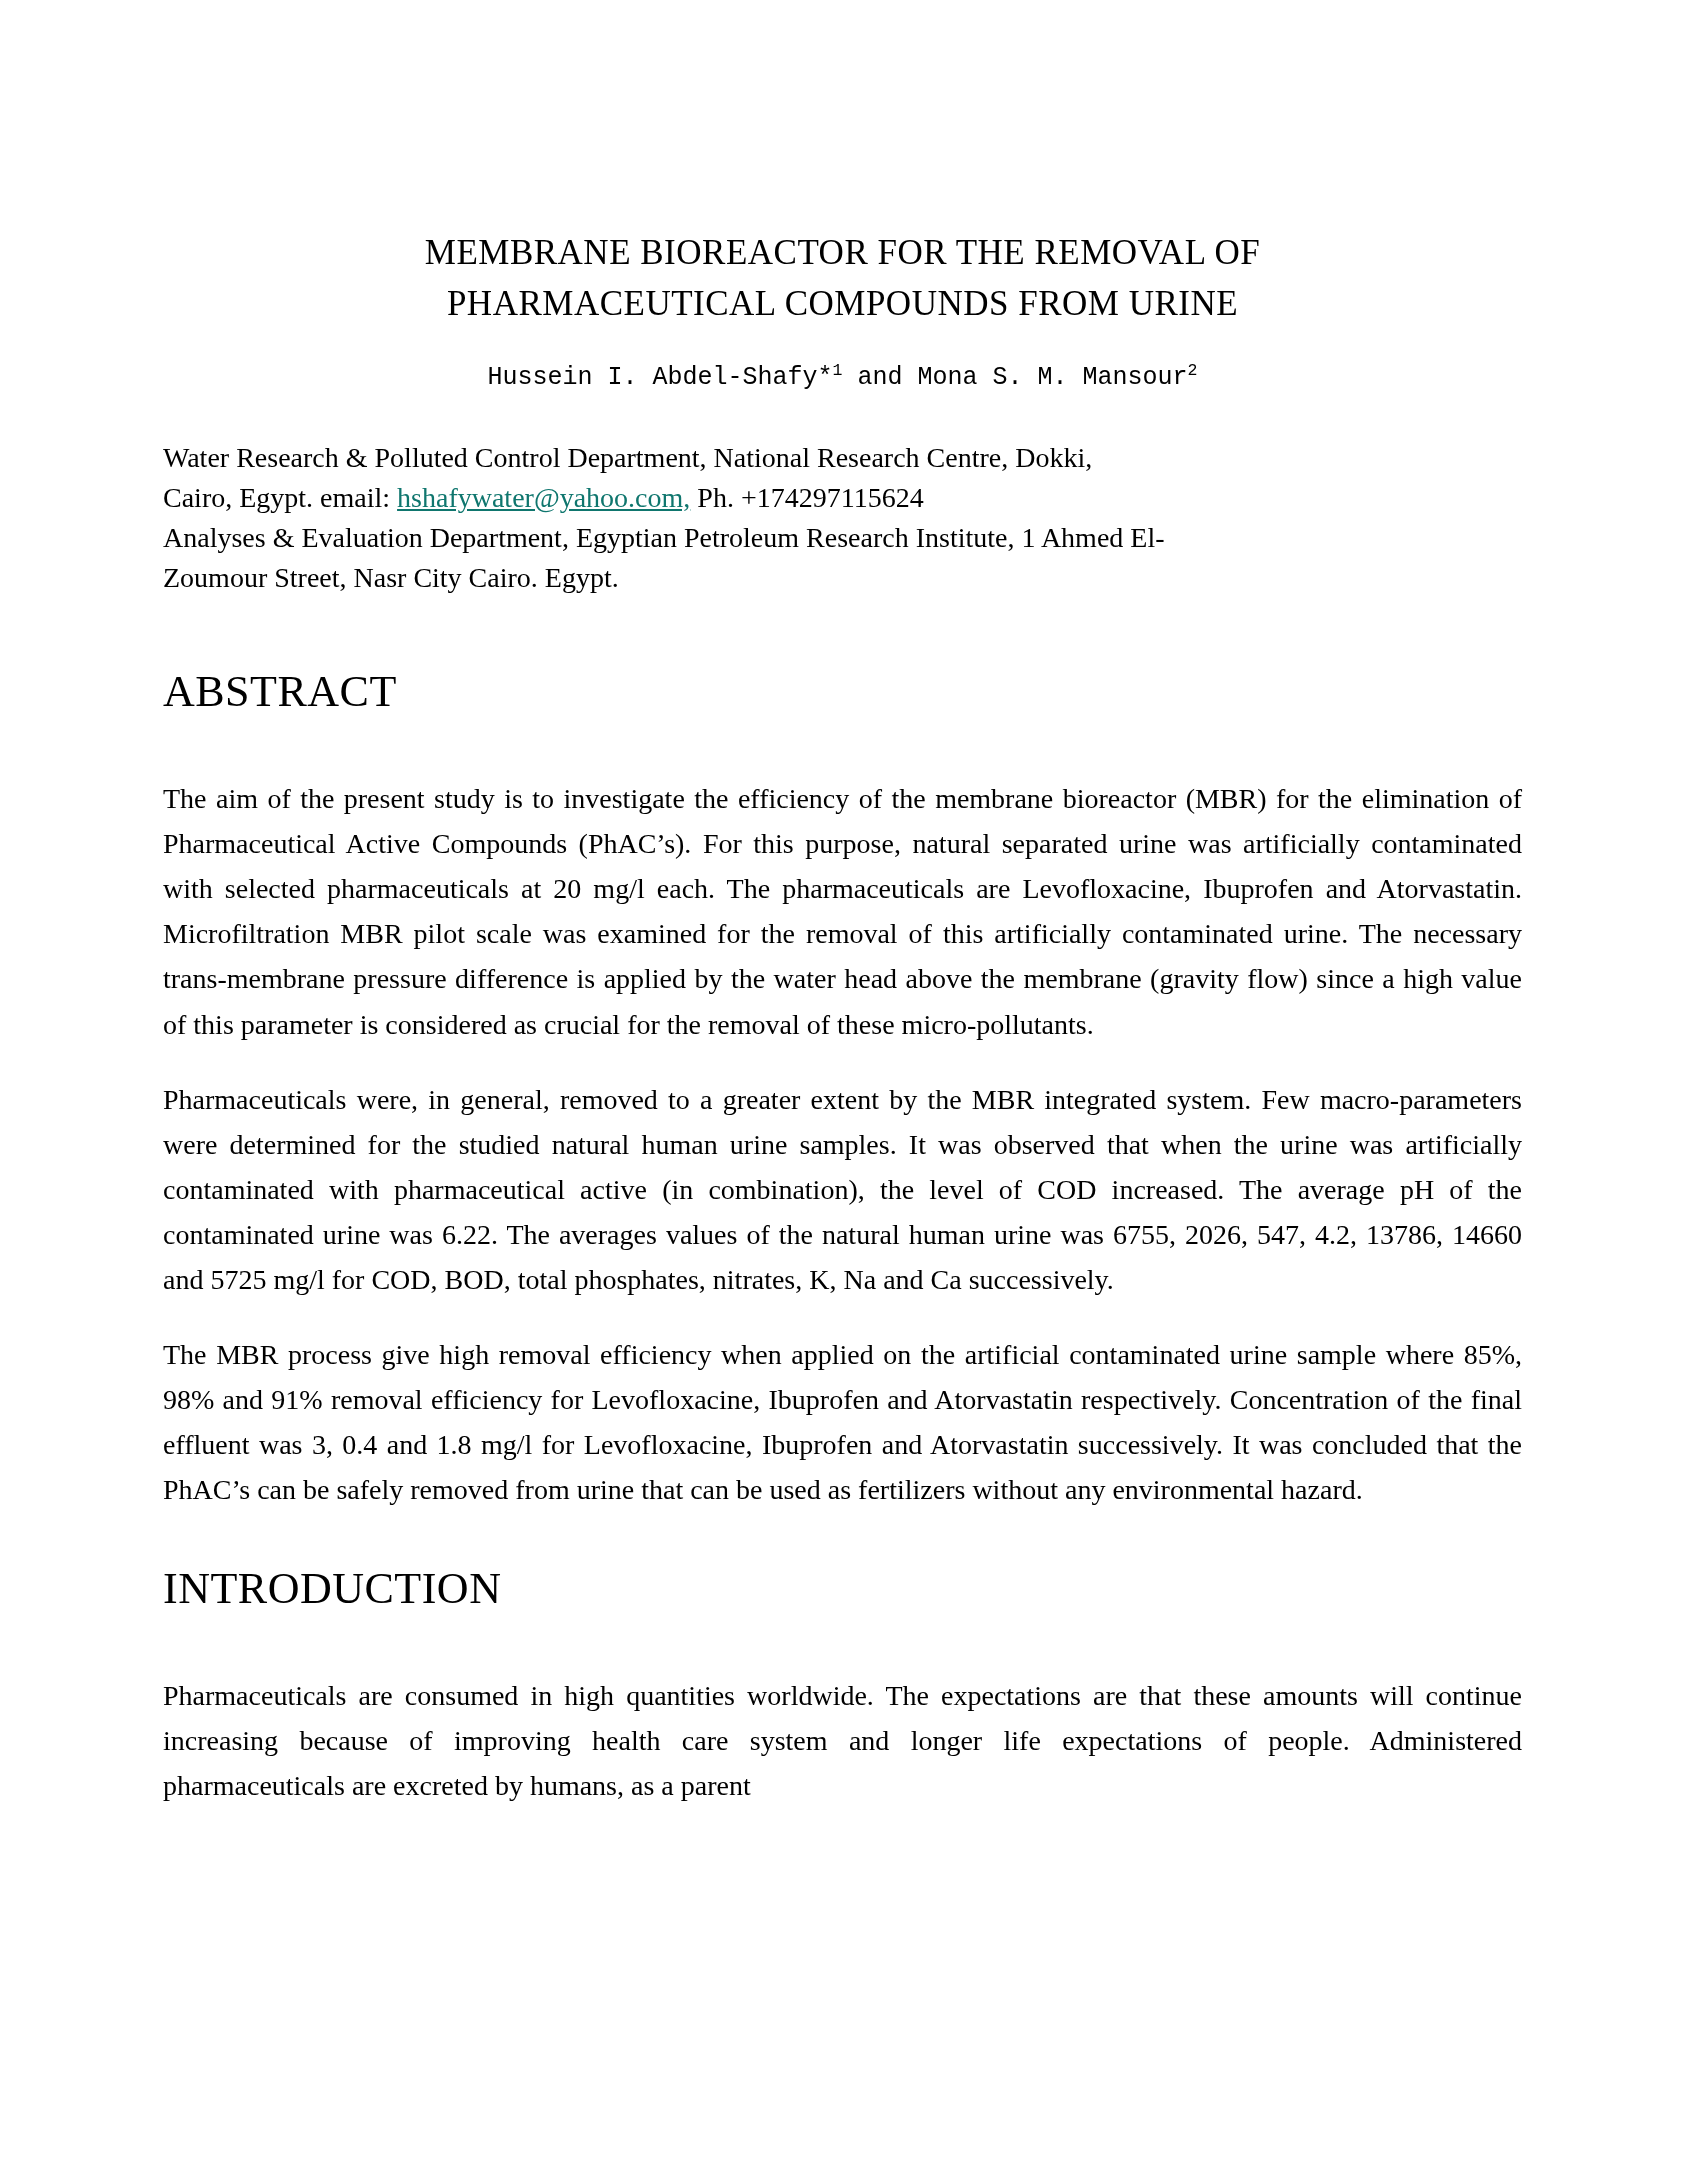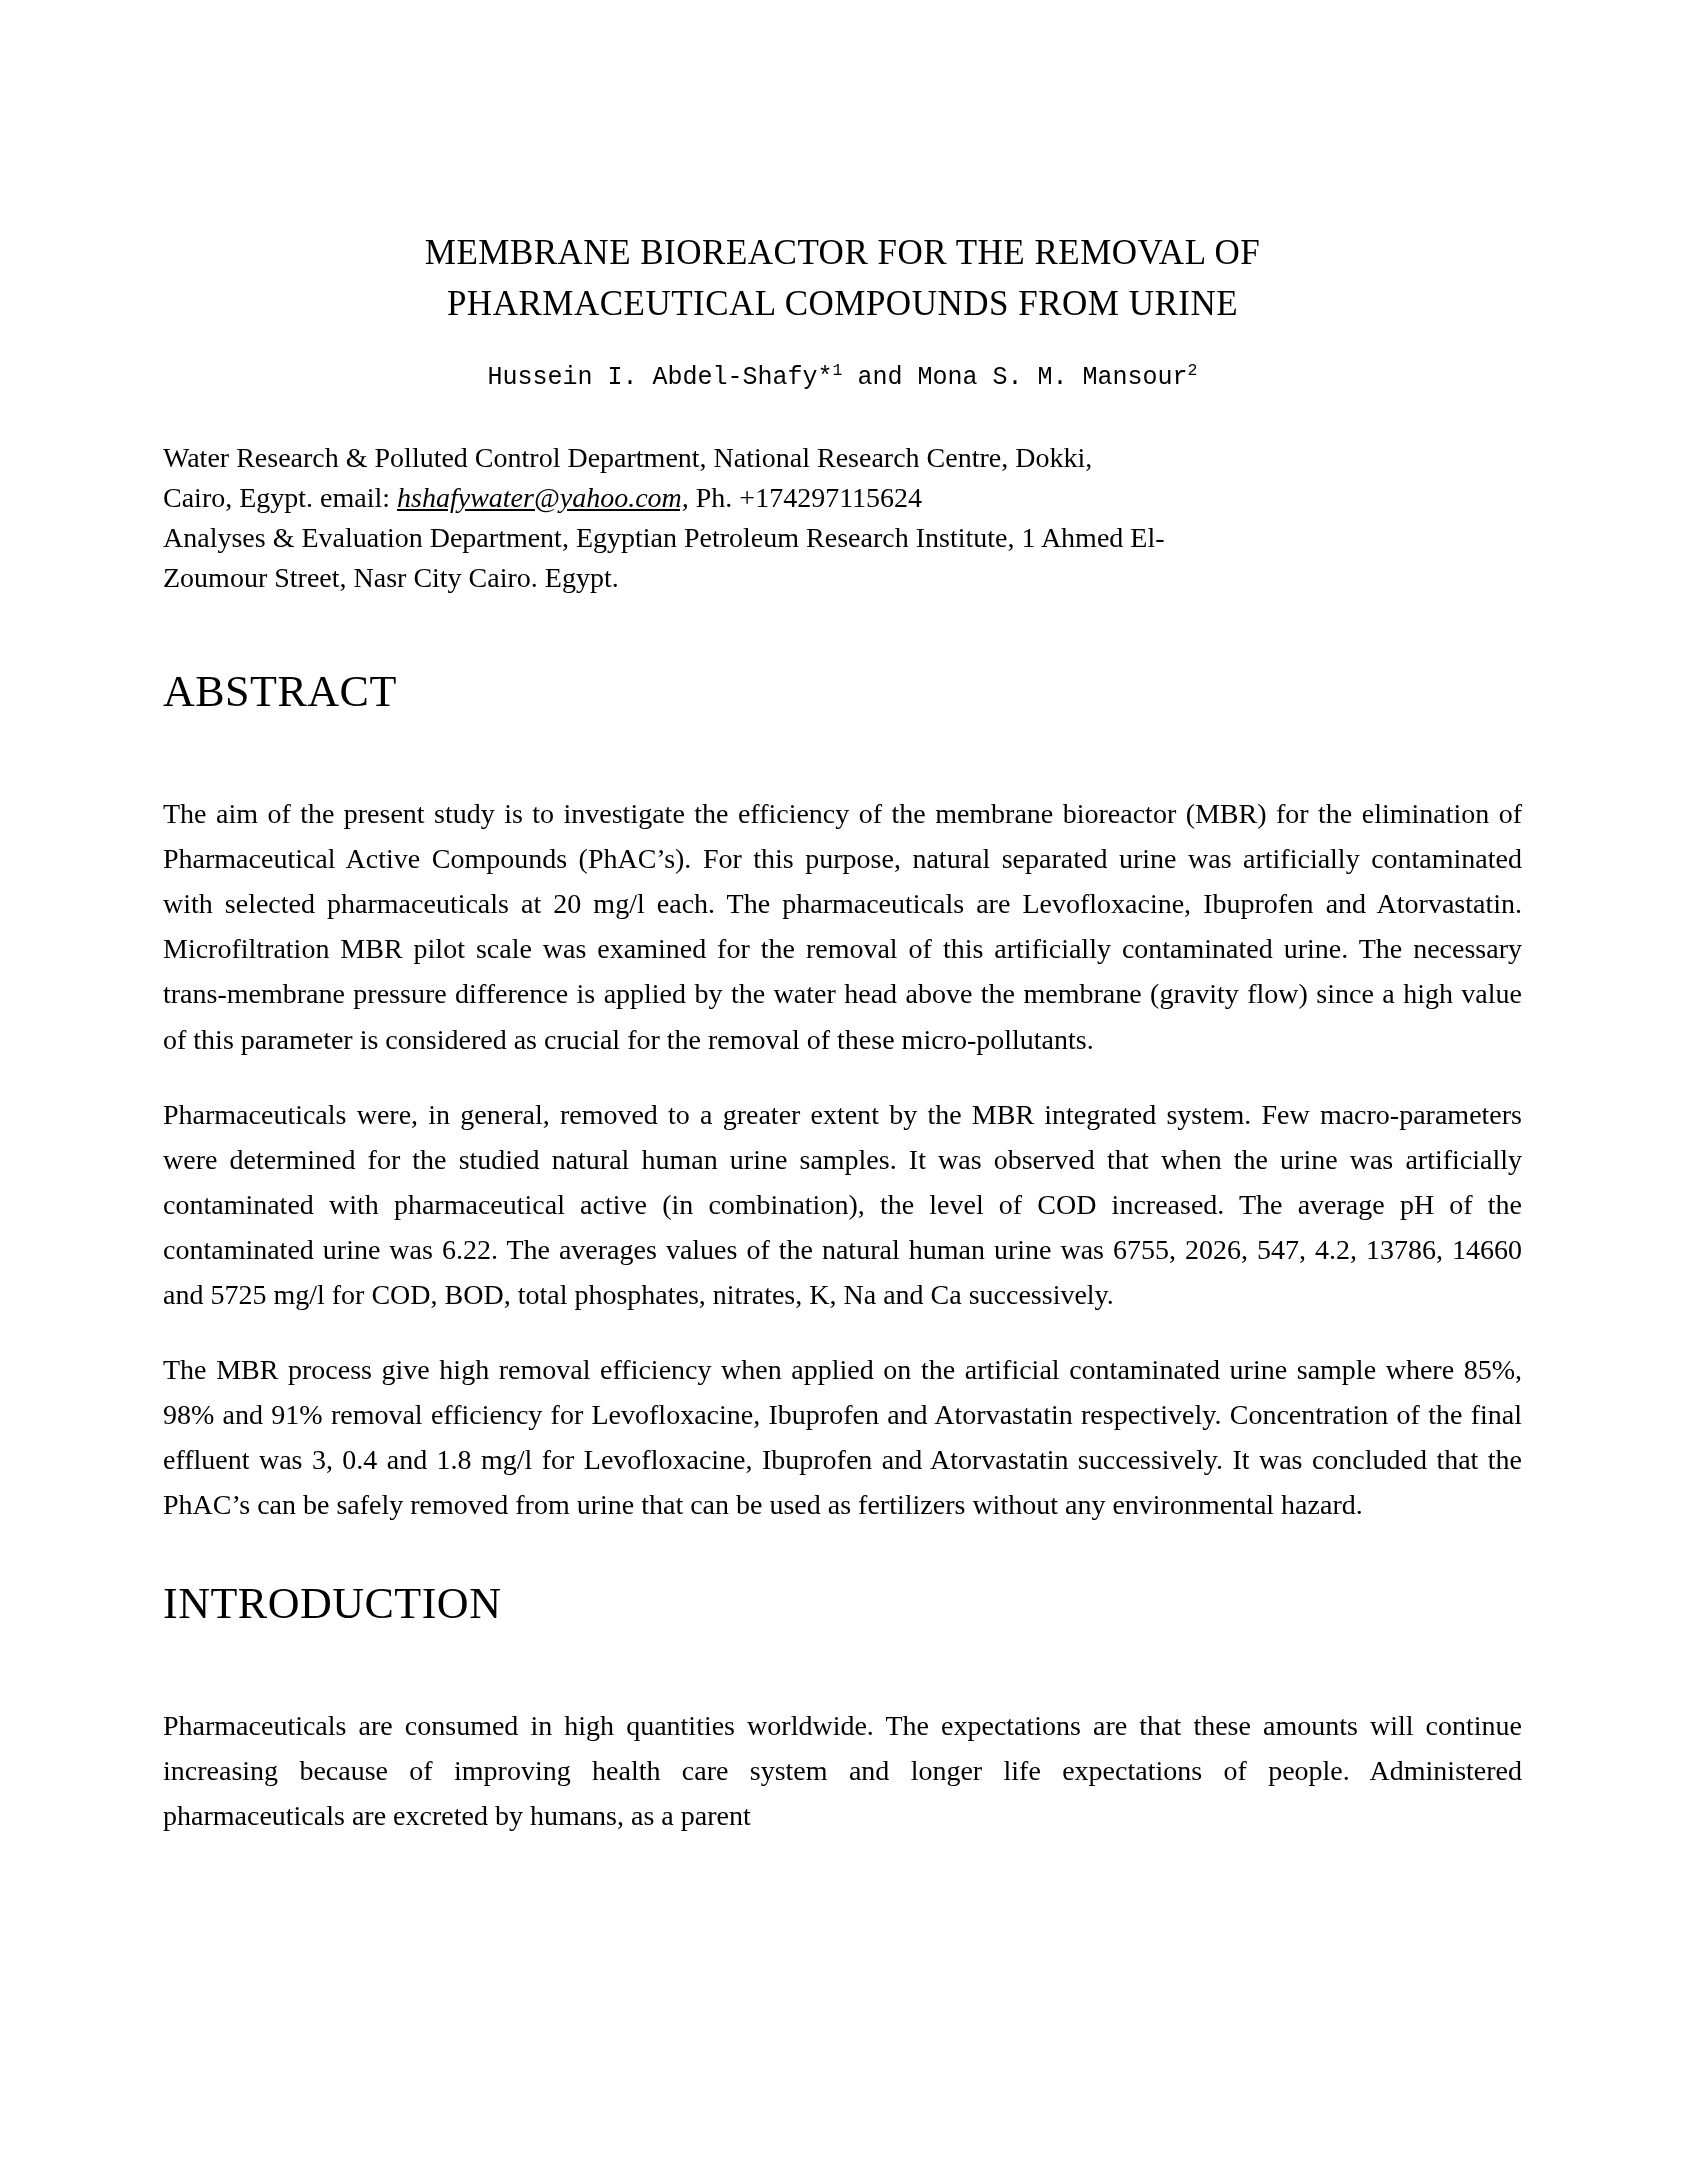--- a/index.html
+++ b/index.html
@@ -59,41 +59,41 @@
     font-weight: 400;
     letter-spacing: 0.5px;
   }
   .body-para {
     margin: 30px 0 0 0;
     font-size: 28px;
     line-height: 1.61;
     text-align: justify;
   }
   .body-para.first-after-heading {
-    margin-top: 74px;
+    margin-top: 59px;
   }
   .intro-heading {
     margin-top: 51px;
   }
 </style>
 </head>
 <body style="background: rgb(255, 255, 255); color: rgb(0, 0, 0);">
 
 <div class="page">
 
   <h1 class="title">
     <span class="title-line">MEMBRANE BIOREACTOR FOR THE REMOVAL OF</span>
     <span class="title-line">PHARMACEUTICAL COMPOUNDS FROM URINE</span>
   </h1>
 
   <p class="authors"><span>Hussein I. Abdel-Shafy*</span><sup>1</sup><span> and </span><span>Mona S. M. Mansour</span><sup>2</sup></p>
 
   <div class="affiliation">
     <div>Water Research &amp; Polluted Control Department, National Research Centre, Dokki,</div>
-    <div><span>Cairo, Egypt. email: </span><a class="email-link" style="color: #000000; font-style: italic;">hshafywater@yahoo.com,</a><span> Ph. +174297115624</span></div>
+    <div><span>Cairo, Egypt. email: </span><a class="email-link" style="color: #0f766e;">hshafywater@yahoo.com,</a><span> Ph. +174297115624</span></div>
     <div>Analyses &amp; Evaluation Department, Egyptian Petroleum Research Institute, 1 Ahmed El-</div>
     <div>Zoumour Street, Nasr City Cairo. Egypt.</div>
   </div>
 
   <h2 class="section-heading">ABSTRACT</h2>
 
   <p class="body-para first-after-heading">The aim of the present study is to investigate the efficiency of the membrane bioreactor (MBR) for the elimination of Pharmaceutical Active Compounds (PhAC’s). For this purpose, natural separated urine was artificially contaminated with selected pharmaceuticals at 20 mg/l each. The pharmaceuticals are Levofloxacine, Ibuprofen and Atorvastatin. Microfiltration MBR pilot scale was examined for the removal of this artificially contaminated urine. The necessary trans-membrane pressure difference is applied by the water head above the membrane (gravity flow) since a high value of this parameter is considered as crucial for the removal of these micro-pollutants.</p>
 
   <p class="body-para">Pharmaceuticals were, in general, removed to a greater extent by the MBR integrated system. Few macro-parameters were determined for the studied natural human urine samples. It was observed that when the urine was artificially contaminated with pharmaceutical active (in combination), the level of COD increased. The average pH of the contaminated urine was 6.22. The averages values of the natural human urine was 6755, 2026, 547, 4.2, 13786, 14660 and 5725 mg/l for COD, BOD, total phosphates, nitrates, K, Na and Ca successively.</p>
 

